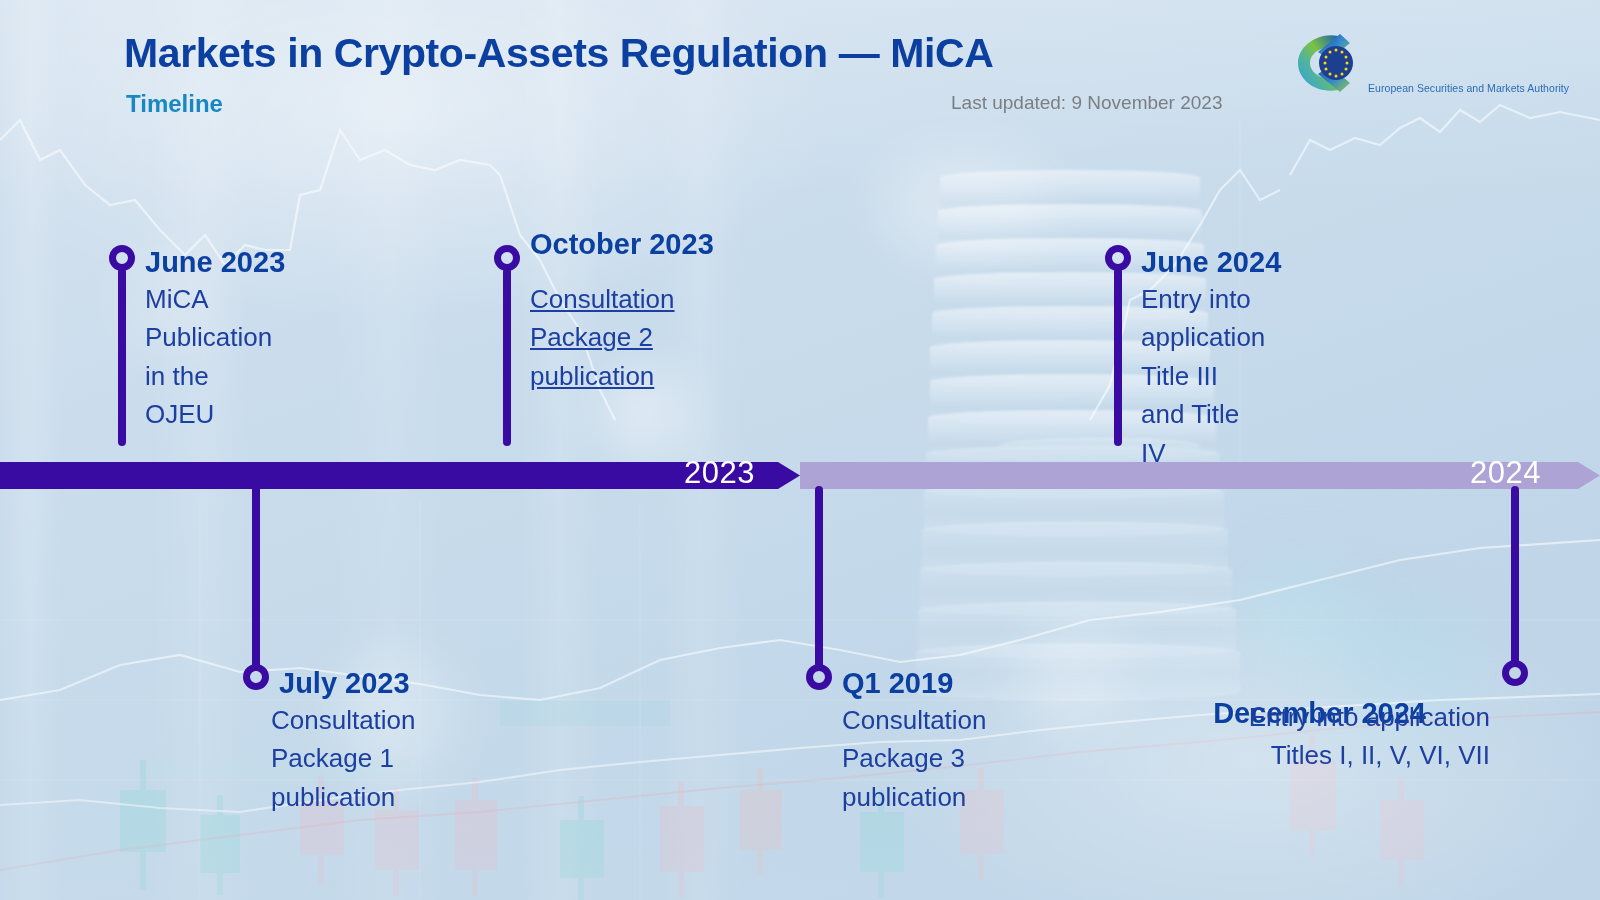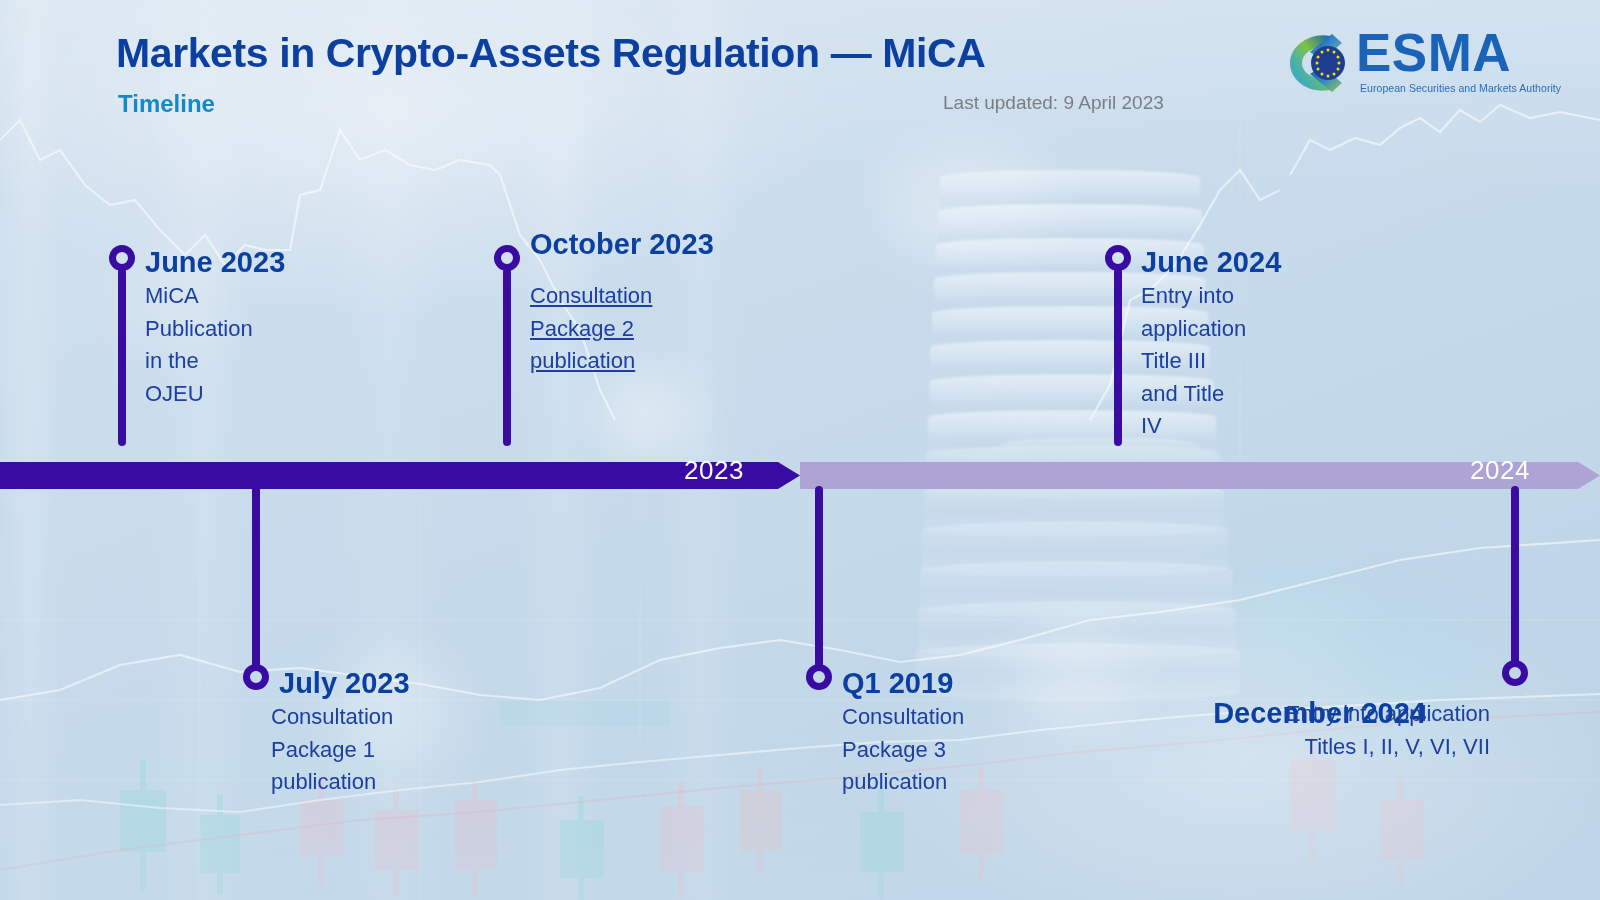--- a/index.html
+++ b/index.html
@@ -100,21 +100,21 @@
     background:
       radial-gradient(ellipse 640px 300px at 390px 110px, rgba(255,255,255,0.42), rgba(255,255,255,0) 70%),
       radial-gradient(ellipse 520px 260px at 1250px 760px, rgba(255,255,255,0.30), rgba(255,255,255,0) 72%),
       linear-gradient(180deg, rgba(255,255,255,0.18) 0%, rgba(255,255,255,0) 22%,
                               rgba(255,255,255,0) 74%, rgba(200,220,236,0.35) 100%);
   }
 
   
   .header {
     position: absolute;
-    left: 8px; top: 0;
+    left: 16px; top: 0;
     width: 1404px;
     height: 135px;
   }
   .title {
     position: absolute;
     left: 108px;
     top: 30px;
     font-size: 41px;
     font-weight: bold;
     color: #0b3fa0;
@@ -181,21 +181,21 @@
   }
   .bar-2024 {
     left: 800px;
     width: 800px;
     background: #ada3d4;
     clip-path: polygon(0 0, calc(100% - 22px) 0, 100% 50%, calc(100% - 22px) 100%, 0 100%);
   }
   .bar-label {
     position: absolute;
     top: 455px;
-    font-size: 26px;
+    font-size: 31px;
     color: #ffffff;
     letter-spacing: 0.5px;
   }
   .bar-label.y2023 { left: 684px; }
   .bar-label.y2024 { left: 1470px; }
 
   
   .marker { position: absolute; }
   .stem {
     position: absolute;
@@ -214,21 +214,21 @@
   }
   .m-date {
     position: absolute;
     font-size: 29px;
     font-weight: bold;
     color: #0b3fa0;
     white-space: nowrap;
   }
   .m-desc {
     position: absolute;
-    font-size: 22px;
+    font-size: 26px;
     color: #1c3fa0;
     line-height: 1.48;
     white-space: pre-line;
   }
   .m-desc.right { text-align: right; }
   .m-date.right { text-align: right; }
 </style>
 </head>
 <body>
 
@@ -321,21 +321,21 @@
         <line x1="1240" y1="120" x2="1240" y2="460"></line>
       </g>
     </svg>
   </div>
 
   <div class="bg-layer bg-haze"></div>
 
   <div class="header">
     <div class="title">Markets in Crypto-Assets Regulation — MiCA</div>
     <div class="subtitle">Timeline</div>
-    <div class="last-updated">Last updated: 9 April 2023</div>
+    <div class="last-updated">Last updated: 9 November 2023</div>
 
     <div class="logo">
       <div class="logo-mark">
         <svg viewBox="0 0 74 74" width="74" height="74">
           <defs>
             <linearGradient id="gswoosh" x1="0" y1="1" x2="1" y2="0">
               <stop offset="0%" stop-color="#2f9fe0"></stop>
               <stop offset="35%" stop-color="#4fb3a0"></stop>
               <stop offset="60%" stop-color="#7dc242"></stop>
               <stop offset="100%" stop-color="#1c60ae"></stop>
@@ -359,21 +359,20 @@
             <circle cx="54" cy="48" r="1.5"></circle>
             <circle cx="48" cy="50" r="1.5"></circle>
             <circle cx="42" cy="48" r="1.5"></circle>
             <circle cx="38" cy="43" r="1.5"></circle>
             <circle cx="37" cy="37" r="1.5"></circle>
             <circle cx="38" cy="31" r="1.5"></circle>
             <circle cx="42" cy="26" r="1.5"></circle>
           </g>
         </svg>
       </div>
-      <div class="logo-word">ESMA</div>
       <div class="logo-tagline">European Securities and Markets Authority</div>
     </div>
   </div>
 
   <div class="bar bar-2023"></div>
   <div class="bar bar-2024"></div>
   <div class="bar-label y2023">2023</div>
   <div class="bar-label y2024">2024</div>
 
   <div class="marker">

